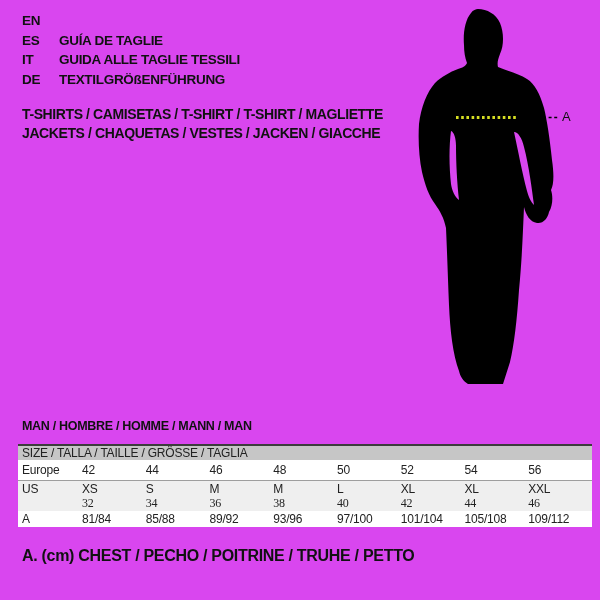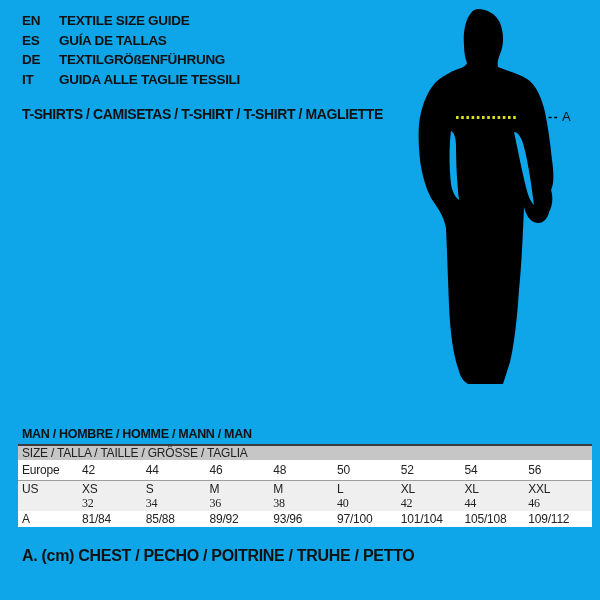--- a/index.html
+++ b/index.html
@@ -1,31 +1,31 @@
 <!DOCTYPE html>
 <html><head>
 <meta charset="utf-8">
 <style>
   html,body{margin:0;padding:0;background:#fff;}
   .canvas{
-    position:relative;width:600px;height:600px;background:#0ea5e9;overflow:hidden;
+    position:relative;width:600px;height:600px;background:#d946ef;overflow:hidden;
     font-family:"Liberation Sans",sans-serif;color:#111;
   }
   
   .lang-block{position:absolute;left:22px;top:11px;}
   .lang-row{display:flex;line-height:19.5px;font-size:13.5px;font-weight:bold;letter-spacing:-0.3px;}
   .lang-row .code{width:37px;flex:0 0 37px;}
   
   .cat-block{position:absolute;left:22px;top:105px;}
   .cat-line{line-height:18.5px;font-size:14px;font-weight:bold;letter-spacing:-0.4px;white-space:nowrap;}
   
   .figure-svg{position:absolute;left:395px;top:0;width:205px;height:400px;}
   .measure-a{position:absolute;left:562px;top:109px;font-size:13px;font-weight:normal;letter-spacing:0;}
   
-  .section-title{position:absolute;left:22px;top:419px;font-size:12.5px;font-weight:bold;letter-spacing:-0.3px;white-space:nowrap;margin-top:8px;}
+  .section-title{position:absolute;left:22px;top:419px;font-size:12.5px;font-weight:bold;letter-spacing:-0.3px;white-space:nowrap;}
   
   .size-table{
     position:absolute;left:18px;top:444px;width:574px;
     border-collapse:collapse;table-layout:fixed;
     font-size:12px;color:#222;border-top:2px solid #3c3c3c;
   }
   .size-table col.lbl{width:64px;}
   .size-table td{padding:0;white-space:nowrap;overflow:visible;}
   .size-table .hdr td{
     background:#c6c6c6;height:14px;font-size:12px;color:#222;
@@ -41,38 +41,38 @@
   .footnote{position:absolute;left:22px;top:547px;font-size:16px;font-weight:bold;letter-spacing:-0.3px;white-space:nowrap;}
 </style>
 </head>
 <body>
 
 <div class="canvas">
 
   <div class="lang-block">
     <div class="lang-row">
       <span class="code">EN</span>
-      <span class="lbl">TEXTILE SIZE GUIDE</span>
     </div>
     <div class="lang-row">
       <span class="code">ES</span>
-      <span class="lbl">GUÍA DE TALLAS</span>
+      <span class="lbl">GUÍA DE TAGLIE</span>
+    </div>
+    <div class="lang-row">
+      <span class="code">IT</span>
+      <span class="lbl">GUIDA ALLE TAGLIE TESSILI</span>
     </div>
     <div class="lang-row">
       <span class="code">DE</span>
       <span class="lbl">TEXTILGRÖßENFÜHRUNG</span>
     </div>
-    <div class="lang-row">
-      <span class="code">IT</span>
-      <span class="lbl">GUIDA ALLE TAGLIE TESSILI</span>
-    </div>
   </div>
 
   <div class="cat-block">
     <div class="cat-line">T-SHIRTS / CAMISETAS / T-SHIRT / T-SHIRT / MAGLIETTE</div>
+    <div class="cat-line">JACKETS / CHAQUETAS / VESTES / JACKEN / GIACCHE</div>
   </div>
 
   <svg class="figure-svg" viewBox="395 0 205 400" xmlns="http://www.w3.org/2000/svg">
     <path fill-rule="evenodd" d="M 478,9
              C 487,9 496,14 500,23
              C 504,33 504,45 500,54
              C 498,59 497,63 498,67
              C 507,71 519,74 527,79
              C 535,84 540,94 544,108
              C 547,120 550,140 552,160

